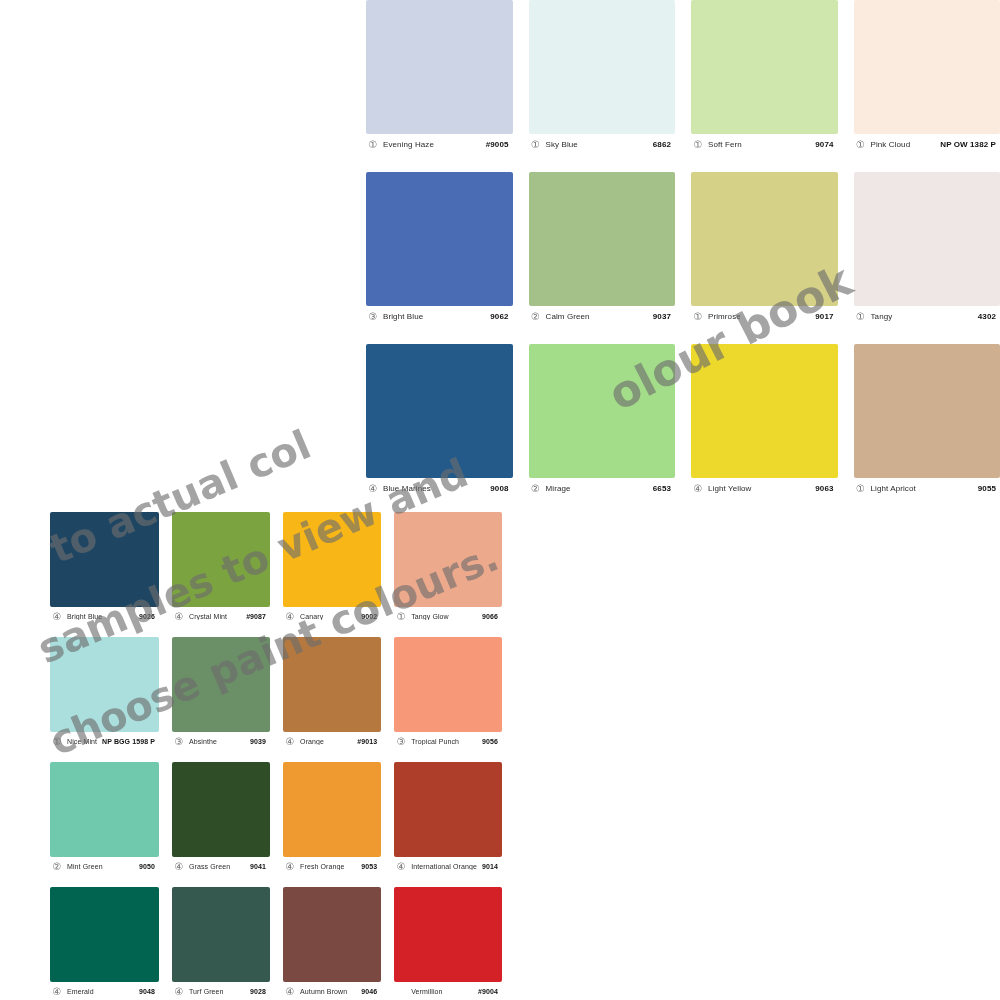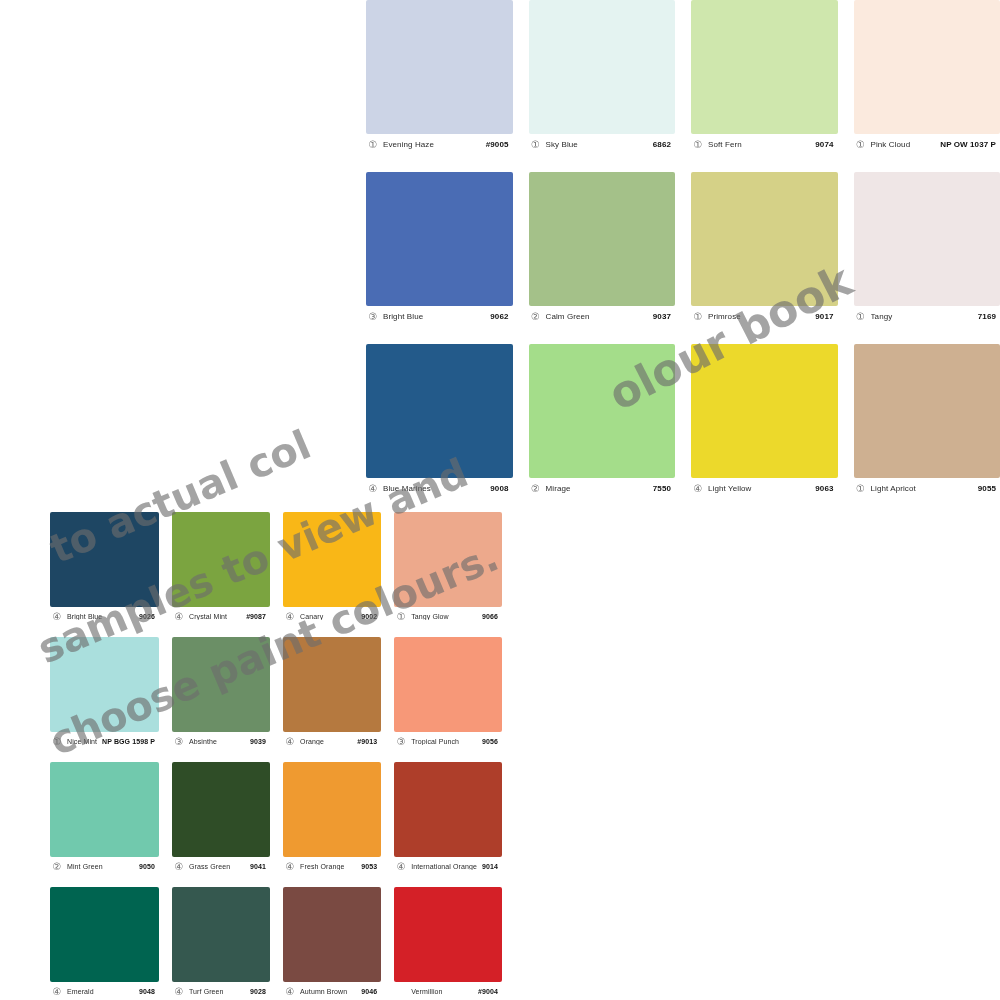--- a/index.html
+++ b/index.html
@@ -99,21 +99,21 @@
           <span class="badge" style="border: none; font-size: 10px; line-height: 9px; width: 10px;">①</span>
           <span class="nm">Soft Fern</span>
           <span class="code">9074</span>
         </div>
       </div>
       <div class="cell">
         <div class="chip" style="background: rgb(251, 234, 222);"></div>
         <div class="meta">
           <span class="badge" style="border: none; font-size: 10px; line-height: 9px; width: 10px;">①</span>
           <span class="nm">Pink Cloud</span>
-          <span class="code">NP OW 1037 P</span>
+          <span class="code">NP OW 1382 P</span>
         </div>
       </div>
       <div class="cell">
         <div class="chip" style="background: rgb(74, 108, 180);"></div>
         <div class="meta">
           <span class="badge" style="border: none; font-size: 10px; line-height: 9px; width: 10px;">③</span>
           <span class="nm">Bright Blue</span>
           <span class="code">9062</span>
         </div>
       </div>
@@ -131,37 +131,37 @@
           <span class="badge" style="border: none; font-size: 10px; line-height: 9px; width: 10px;">①</span>
           <span class="nm">Primrose</span>
           <span class="code">9017</span>
         </div>
       </div>
       <div class="cell">
         <div class="chip" style="background: rgb(239, 230, 230);"></div>
         <div class="meta">
           <span class="badge" style="border: none; font-size: 10px; line-height: 9px; width: 10px;">①</span>
           <span class="nm">Tangy</span>
-          <span class="code">7169</span>
+          <span class="code">4302</span>
         </div>
       </div>
       <div class="cell">
         <div class="chip" style="background: rgb(35, 90, 138);"></div>
         <div class="meta">
           <span class="badge" style="border: none; font-size: 10px; line-height: 9px; width: 10px;">④</span>
           <span class="nm">Blue Marines</span>
           <span class="code">9008</span>
         </div>
       </div>
       <div class="cell">
         <div class="chip" style="background: rgb(164, 221, 138);"></div>
         <div class="meta">
           <span class="badge" style="border: none; font-size: 10px; line-height: 9px; width: 10px;">②</span>
           <span class="nm">Mirage</span>
-          <span class="code">7550</span>
+          <span class="code">6653</span>
         </div>
       </div>
       <div class="cell">
         <div class="chip" style="background: rgb(236, 217, 43);"></div>
         <div class="meta">
           <span class="badge" style="border: none; font-size: 10px; line-height: 9px; width: 10px;">④</span>
           <span class="nm">Light Yellow</span>
           <span class="code">9063</span>
         </div>
       </div>

